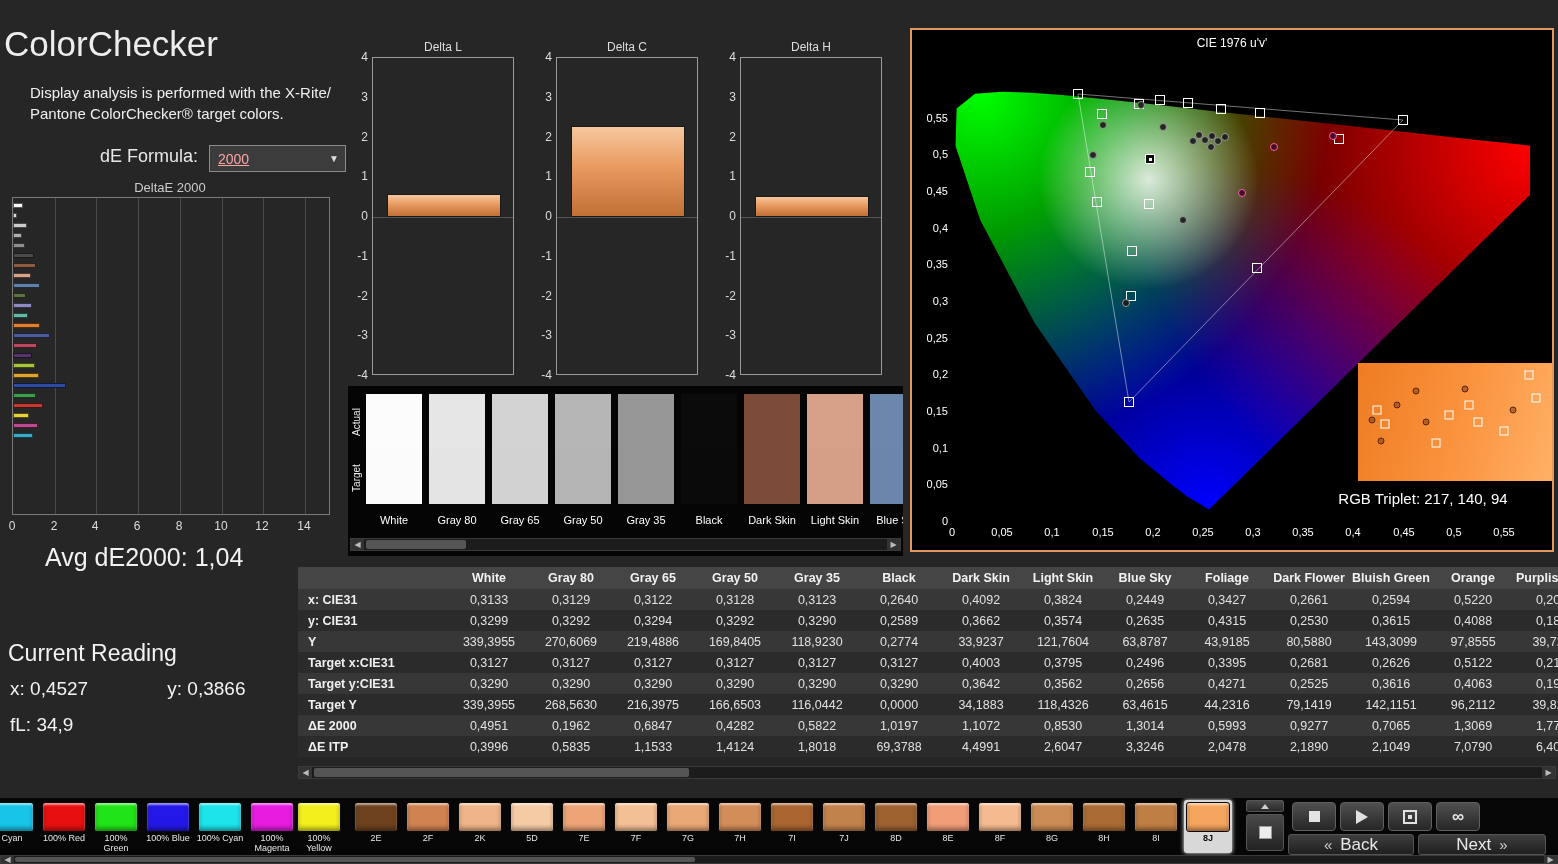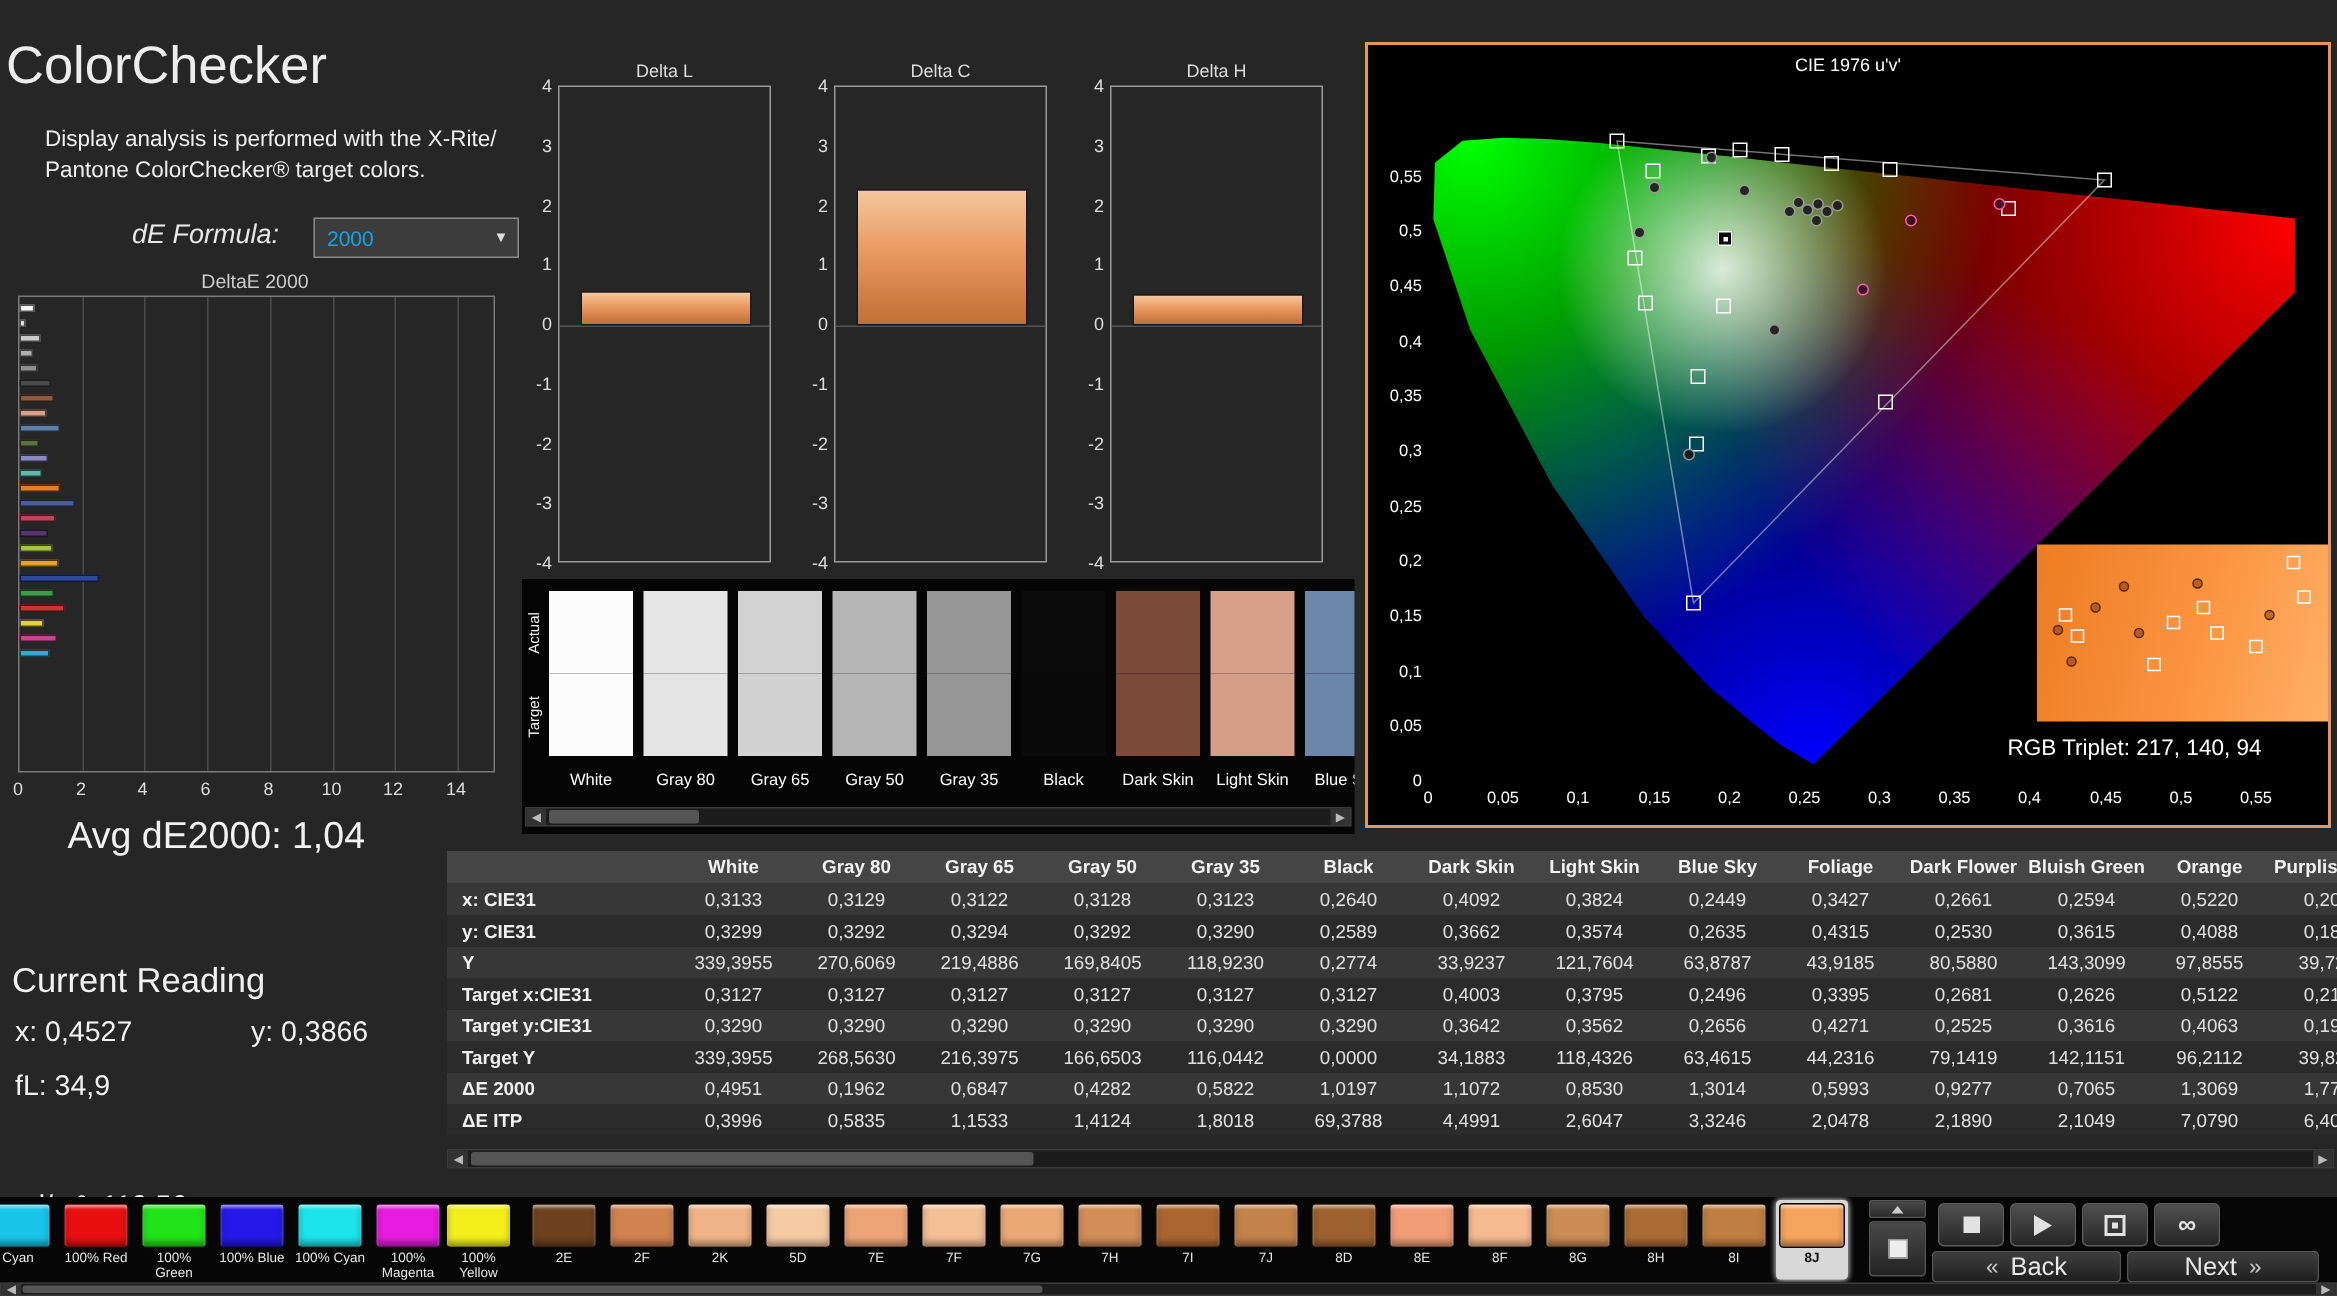--- a/index.html
+++ b/index.html
@@ -4,24 +4,24 @@
 <style>
   *{margin:0;padding:0;box-sizing:border-box;}
   html,body{width:1558px;height:864px;background:#262626;overflow:hidden;
     font-family:"Liberation Sans",sans-serif;color:#e8e8e8;}
   #app{position:relative;width:1558px;height:864px;background:#262626;overflow:hidden;}
   .abs{position:absolute;}
 
   
   #title{left:4px;top:24px;font-size:35px;color:#ededed;}
   #desc{left:30px;top:82px;font-size:15px;line-height:21px;color:#efefef;}
-  #formula-label{left:88px;top:146px;font-size:18px;font-style:italic;}
+  #formula-label{left:100px;top:146px;font-size:18px;}
   #formula-dd{left:209px;top:145px;width:137px;height:27px;background:#3c3c3c;border:1px solid #8a8a8a;
     font-size:14px;display:flex;align-items:center;cursor:pointer;}
-  #formula-dd .val{padding-left:8px;flex:1;color:#0ea5e9;}
+  #formula-dd .val{padding-left:8px;flex:1;color:#fca5a5;text-decoration:underline;}
   #formula-dd .caret{width:22px;text-align:center;font-size:10px;color:#ddd;}
 
   
   #de-title{left:10px;top:180px;width:320px;text-align:center;font-size:13px;color:#ccc;}
   #de-chart{left:12px;top:197px;width:318px;height:318px;border:1px solid #7a7a7a;overflow:hidden;}
   .vgrid{position:absolute;top:0;bottom:0;width:1px;background:#4a4a4a;}
   .de-bar{position:absolute;left:0;height:5px;border:1px solid rgba(0,0,0,.65);}
   #de-xlabels{left:12px;top:519px;width:318px;height:16px;}
   .de-xlabel{position:absolute;top:0;width:30px;margin-left:-15px;text-align:center;font-size:12px;color:#ddd;}
 

